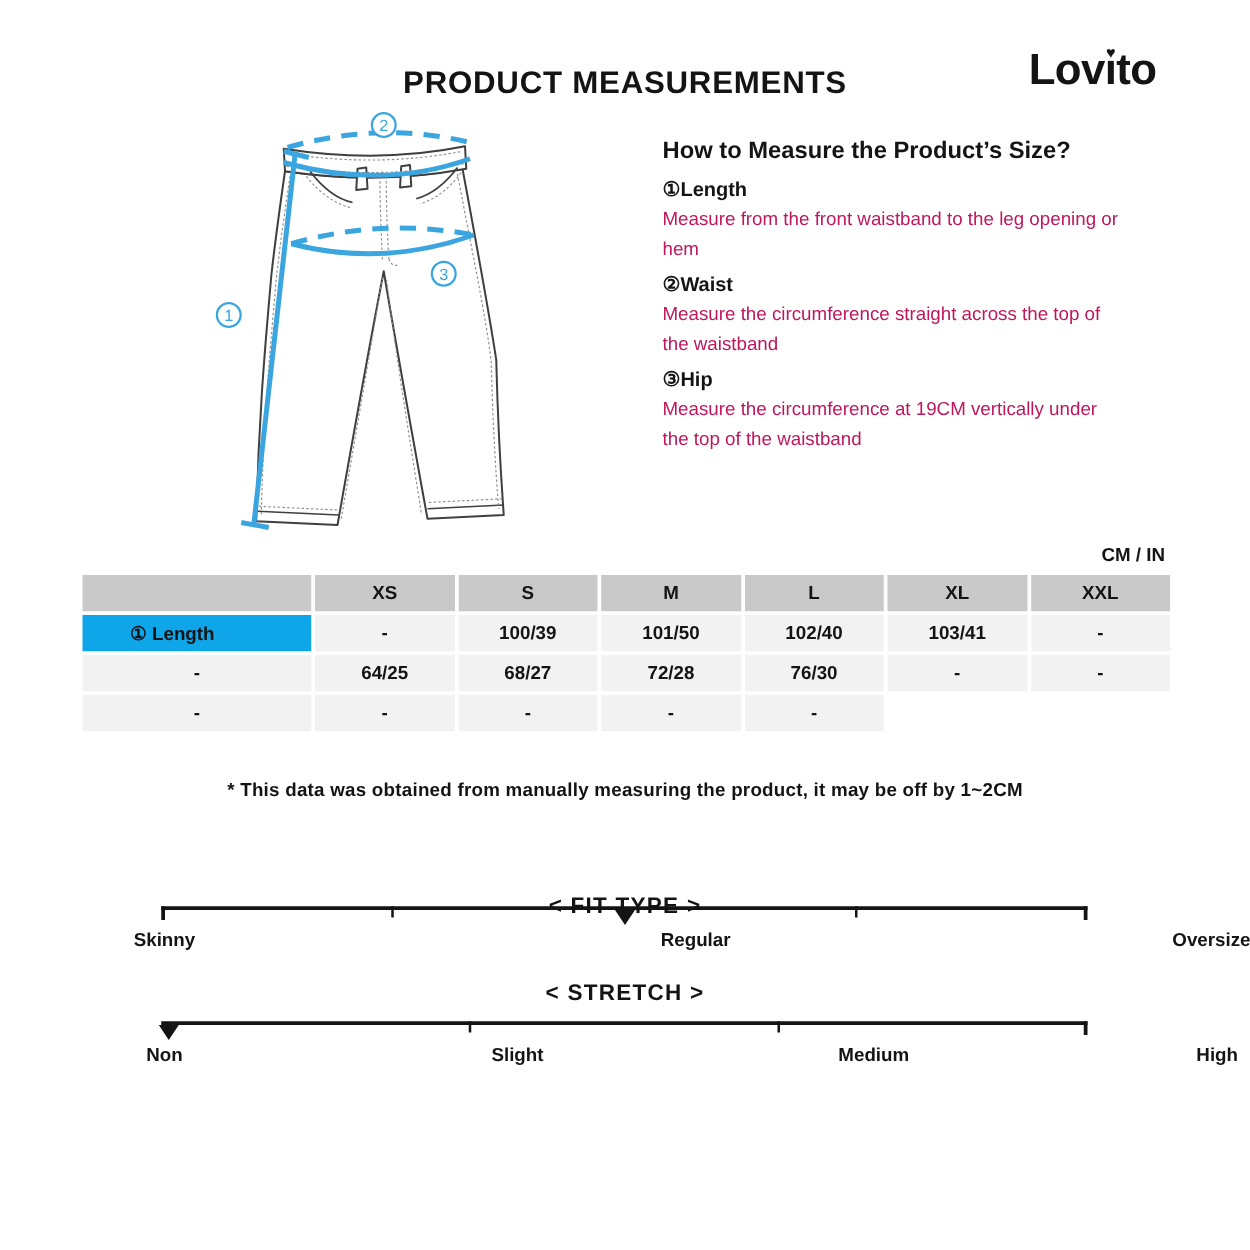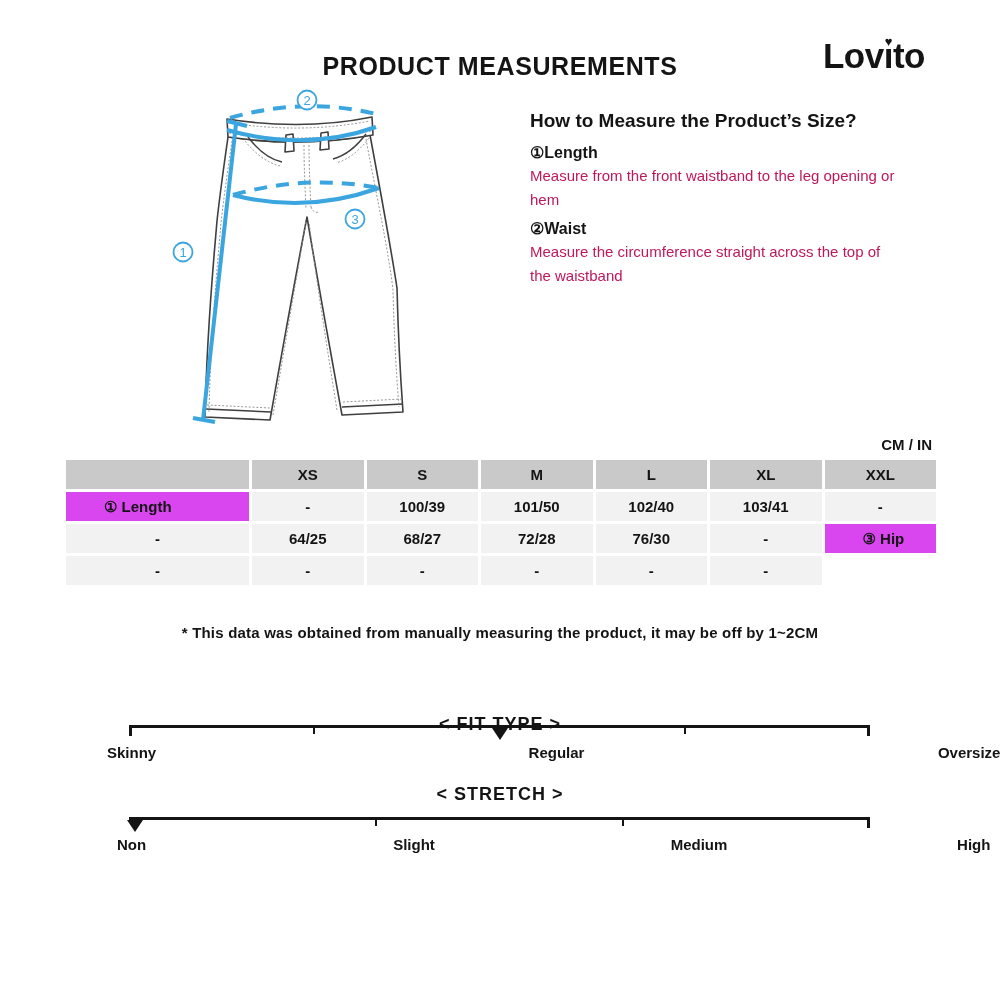--- a/index.html
+++ b/index.html
@@ -23,21 +23,21 @@
   .howto .item .lbl{font-size:16px;font-weight:700;line-height:22px;}
   .howto .item .txt{font-size:15px;line-height:24px;color:#be185d;}
 
   .unit{position:absolute;top:436px;right:68px;font-size:15px;font-weight:700;}
 
   .size-table{position:absolute;left:66px;top:460px;width:870px;display:grid;
               grid-template-columns:183px repeat(6,1fr);grid-auto-rows:29px;gap:3px;}
   .size-table .cell{display:flex;align-items:center;justify-content:center;
                     font-size:15px;font-weight:700;}
   .size-table .head{background:#c9c9c9;}
-  .size-table .rowlabel{background:#d946ef;justify-content:flex-start;
+  .size-table .rowlabel{background:#0ea5e9;justify-content:flex-start;
                         padding-left:38px;font-weight:700;}
   .size-table .val{background:#f2f2f2;}
 
   .note{position:absolute;left:0;right:0;top:624px;text-align:center;
         font-size:15px;font-weight:700;letter-spacing:.2px;}
 
   .scale-title{position:absolute;left:0;right:0;text-align:center;
                font-size:18px;font-weight:700;letter-spacing:1px;}
   .scale{position:absolute;left:129px;width:741px;height:14px;
          border-top:3px solid #141414;}
@@ -117,20 +117,24 @@
   <div class="howto">
     <h2>How to Measure the Product’s Size?</h2>
     <div class="item">
       <div class="lbl">①Length</div>
       <div class="txt">Measure from the front waistband to the leg opening or hem</div>
     </div>
     <div class="item">
       <div class="lbl">②Waist</div>
       <div class="txt">Measure the circumference straight across the top of the waistband</div>
     </div>
+    <div class="item">
+      <div class="lbl">③Hip</div>
+      <div class="txt">Measure the circumference at 19CM vertically under the top of the waistband</div>
+    </div>
   </div>
 
   <div class="unit">CM / IN</div>
 
   <div class="size-table">
     <div class="cell head"></div>
     <div class="cell head">XS</div>
     <div class="cell head">S</div>
     <div class="cell head">M</div>
     <div class="cell head">L</div>
@@ -145,21 +149,20 @@
     <div class="cell val">103/41</div>
     <div class="cell val">-</div>
 
     <div class="cell val">-</div>
     <div class="cell val">64/25</div>
     <div class="cell val">68/27</div>
     <div class="cell val">72/28</div>
     <div class="cell val">76/30</div>
     <div class="cell val">-</div>
 
-    <div class="cell rowlabel">③ Hip</div>
     <div class="cell val">-</div>
     <div class="cell val">-</div>
     <div class="cell val">-</div>
     <div class="cell val">-</div>
     <div class="cell val">-</div>
     <div class="cell val">-</div>
   </div>
 
   <div class="note">* This data was obtained from manually measuring the product, it may be off by 1~2CM</div>
 

